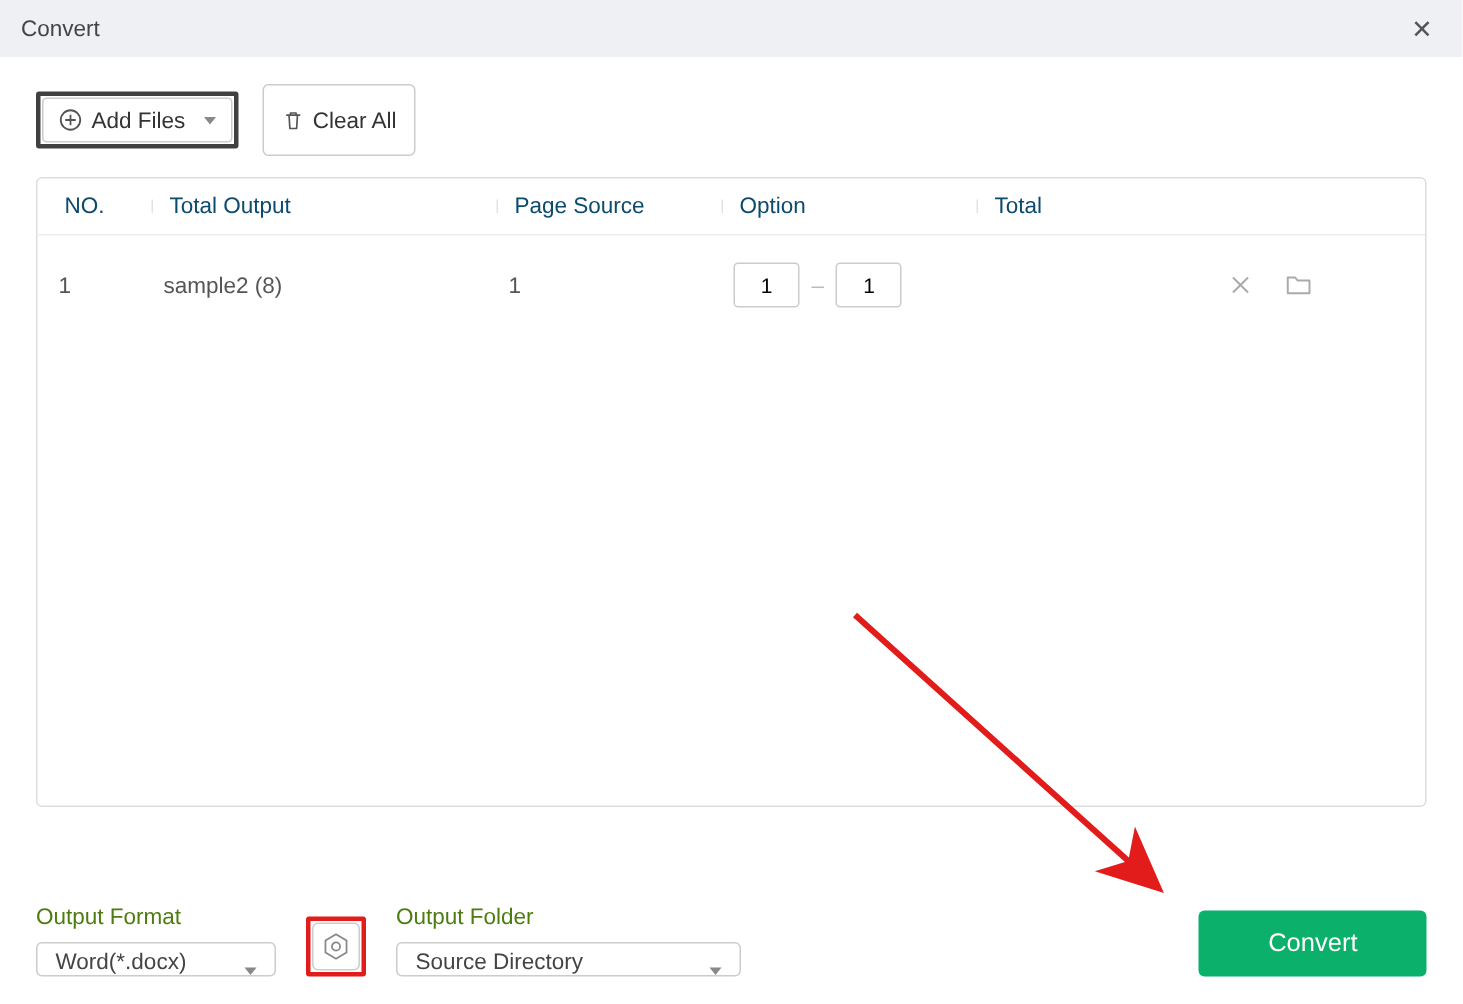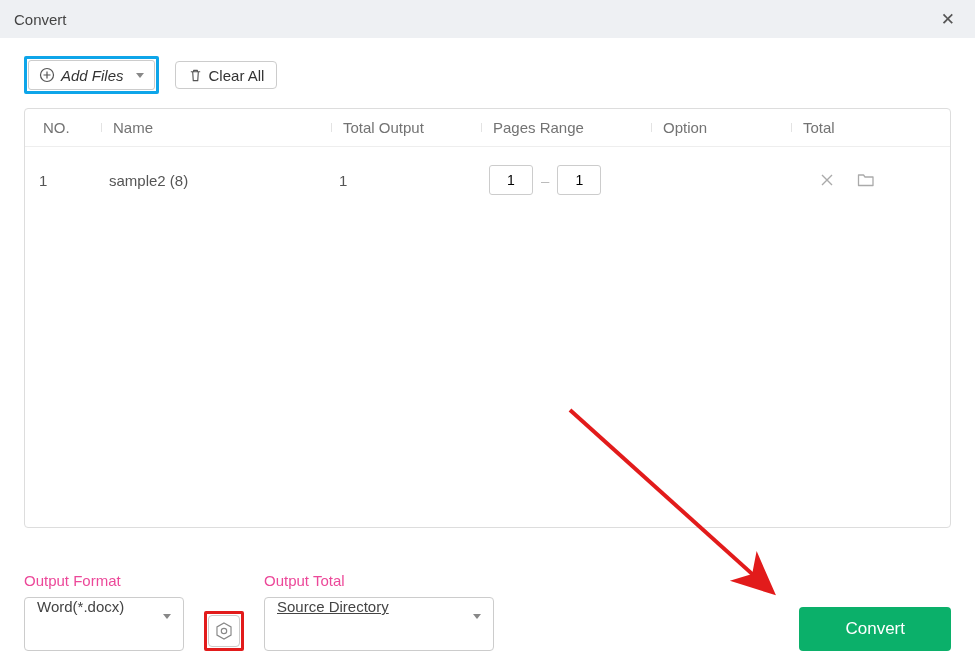--- a/index.html
+++ b/index.html
@@ -37,29 +37,28 @@
       display: inline-flex;
       align-items: center;
       gap: 6px;
       border: 1px solid #ccc;
       border-radius: 4px;
       background: #fff;
       padding: 6px 12px;
       font-size: 15px;
       color: #333;
       cursor: pointer;
-      height: 28px;
+      height: 48px;
       justify-content: flex-end;
     }
     .add-files-wrap {
-      border: 3px solid #0ea5e9;
+      border: 3px solid #404040;
       border-radius: 2px;
       padding: 1px;
       display: inline-flex;
-      font-style: italic;
     }
     .add-files-btn {
       border: 1px solid #ccc;
       border-radius: 3px;
       display: inline-flex;
       align-items: center;
       gap: 6px;
       padding: 4px 10px;
       height: 30px;
       font-size: 15px;
@@ -81,21 +80,21 @@
       overflow: hidden;
     }
     .thead, .trow {
       display: grid;
       grid-template-columns: 70px 230px 150px 170px 140px 1fr;
       align-items: center;
       padding: 10px 14px;
       font-size: 15px;
     }
     .thead {
-      color: #737373;
+      color: #0c4a6e;
       font-weight: 400;
       border-bottom: 1px solid #eee;
     }
     .th { position: relative; padding-left: 4px; }
     .th:not(:first-child)::before {
       content: "";
       position: absolute;
       left: -8px;
       top: 4px;
       bottom: 4px;
@@ -114,30 +113,30 @@
     .icon-btn { cursor: pointer; display: inline-flex; }
     .footer {
       position: absolute;
       bottom: 18px;
       left: 24px; right: 24px;
       display: flex;
       align-items: flex-end;
       gap: 20px;
     }
     .field { display: flex; flex-direction: column; gap: 8px; }
-    .field-label { font-size: 15px; color: #ec4899; }
+    .field-label { font-size: 15px; color: #4d7c0f; }
     .select {
       border: 1px solid #ccc; border-radius: 4px;
-      height: 54px; padding: 0 30px 0 12px;
-      display: inline-flex; align-items: flex-start;
+      height: 23px; padding: 0 30px 0 12px;
+      display: inline-flex; align-items: flex-end;
       font-size: 15px; color: #444; background: #fff;
       position: relative; min-width: 160px; cursor: pointer;
     }
     .select .chev-down { position: absolute; right: 12px; top: 16px; }
-    .folder-select { min-width: 230px; text-decoration: underline; }
+    .folder-select { min-width: 230px; }
     .gear-wrap {
       border: 3px solid #e21b1b;
       border-radius: 2px;
       width: 40px; height: 40px;
       display: inline-flex; align-items: center; justify-content: center;
       margin-bottom: 0px;
     }
     .gear-inner {
       border: 1px solid #ccc; border-radius: 4px;
       width: 32px; height: 32px;
@@ -187,23 +186,22 @@
     <svg width="15" height="15" viewBox="0 0 16 16">
         <path d="M3 4h10M6 4V2.5h4V4M5 4l.6 9.5h4.8L11 4" fill="none" stroke="#555" stroke-width="1.2" stroke-linejoin="round"></path>
       </svg>
     <span>Clear All</span>
   </button>
 </div>
 
 <div class="table-area">
   <div class="thead">
     <div class="th">NO.</div>
-    <div class="th">Name</div>
     <div class="th">Total Output</div>
-    <div class="th">Pages Range</div>
+    <div class="th">Page Source</div>
     <div class="th">Option</div>
     <div class="th">Total</div>
   </div>
   <div class="trow">
     <div>1</div>
     <div>sample2 (8)</div>
     <div>1</div>
     <div class="range-cell">
       <input class="range-input" value="1" style="">
       <span class="range-dash">–</span>
@@ -237,21 +235,21 @@
   <span class="gear-wrap">
     <span class="gear-inner">
       <svg width="18" height="18" viewBox="0 0 20 20">
           <polygon points="10,1 17.8,5.5 17.8,14.5 10,19 2.2,14.5 2.2,5.5" fill="none" stroke="#888" stroke-width="1.3"></polygon>
           <circle cx="10" cy="10" r="3" fill="none" stroke="#888" stroke-width="1.3"></circle>
         </svg>
     </span>
   </span>
 
   <div class="field">
-    <span class="field-label">Output Total</span>
+    <span class="field-label">Output Folder</span>
     <div class="select folder-select">
       <span>Source Directory</span>
       <span class="chev-down"></span>
     </div>
   </div>
 
   <div class="spacer"></div>
 
   <button class="convert-btn">
     <span>Convert</span>

